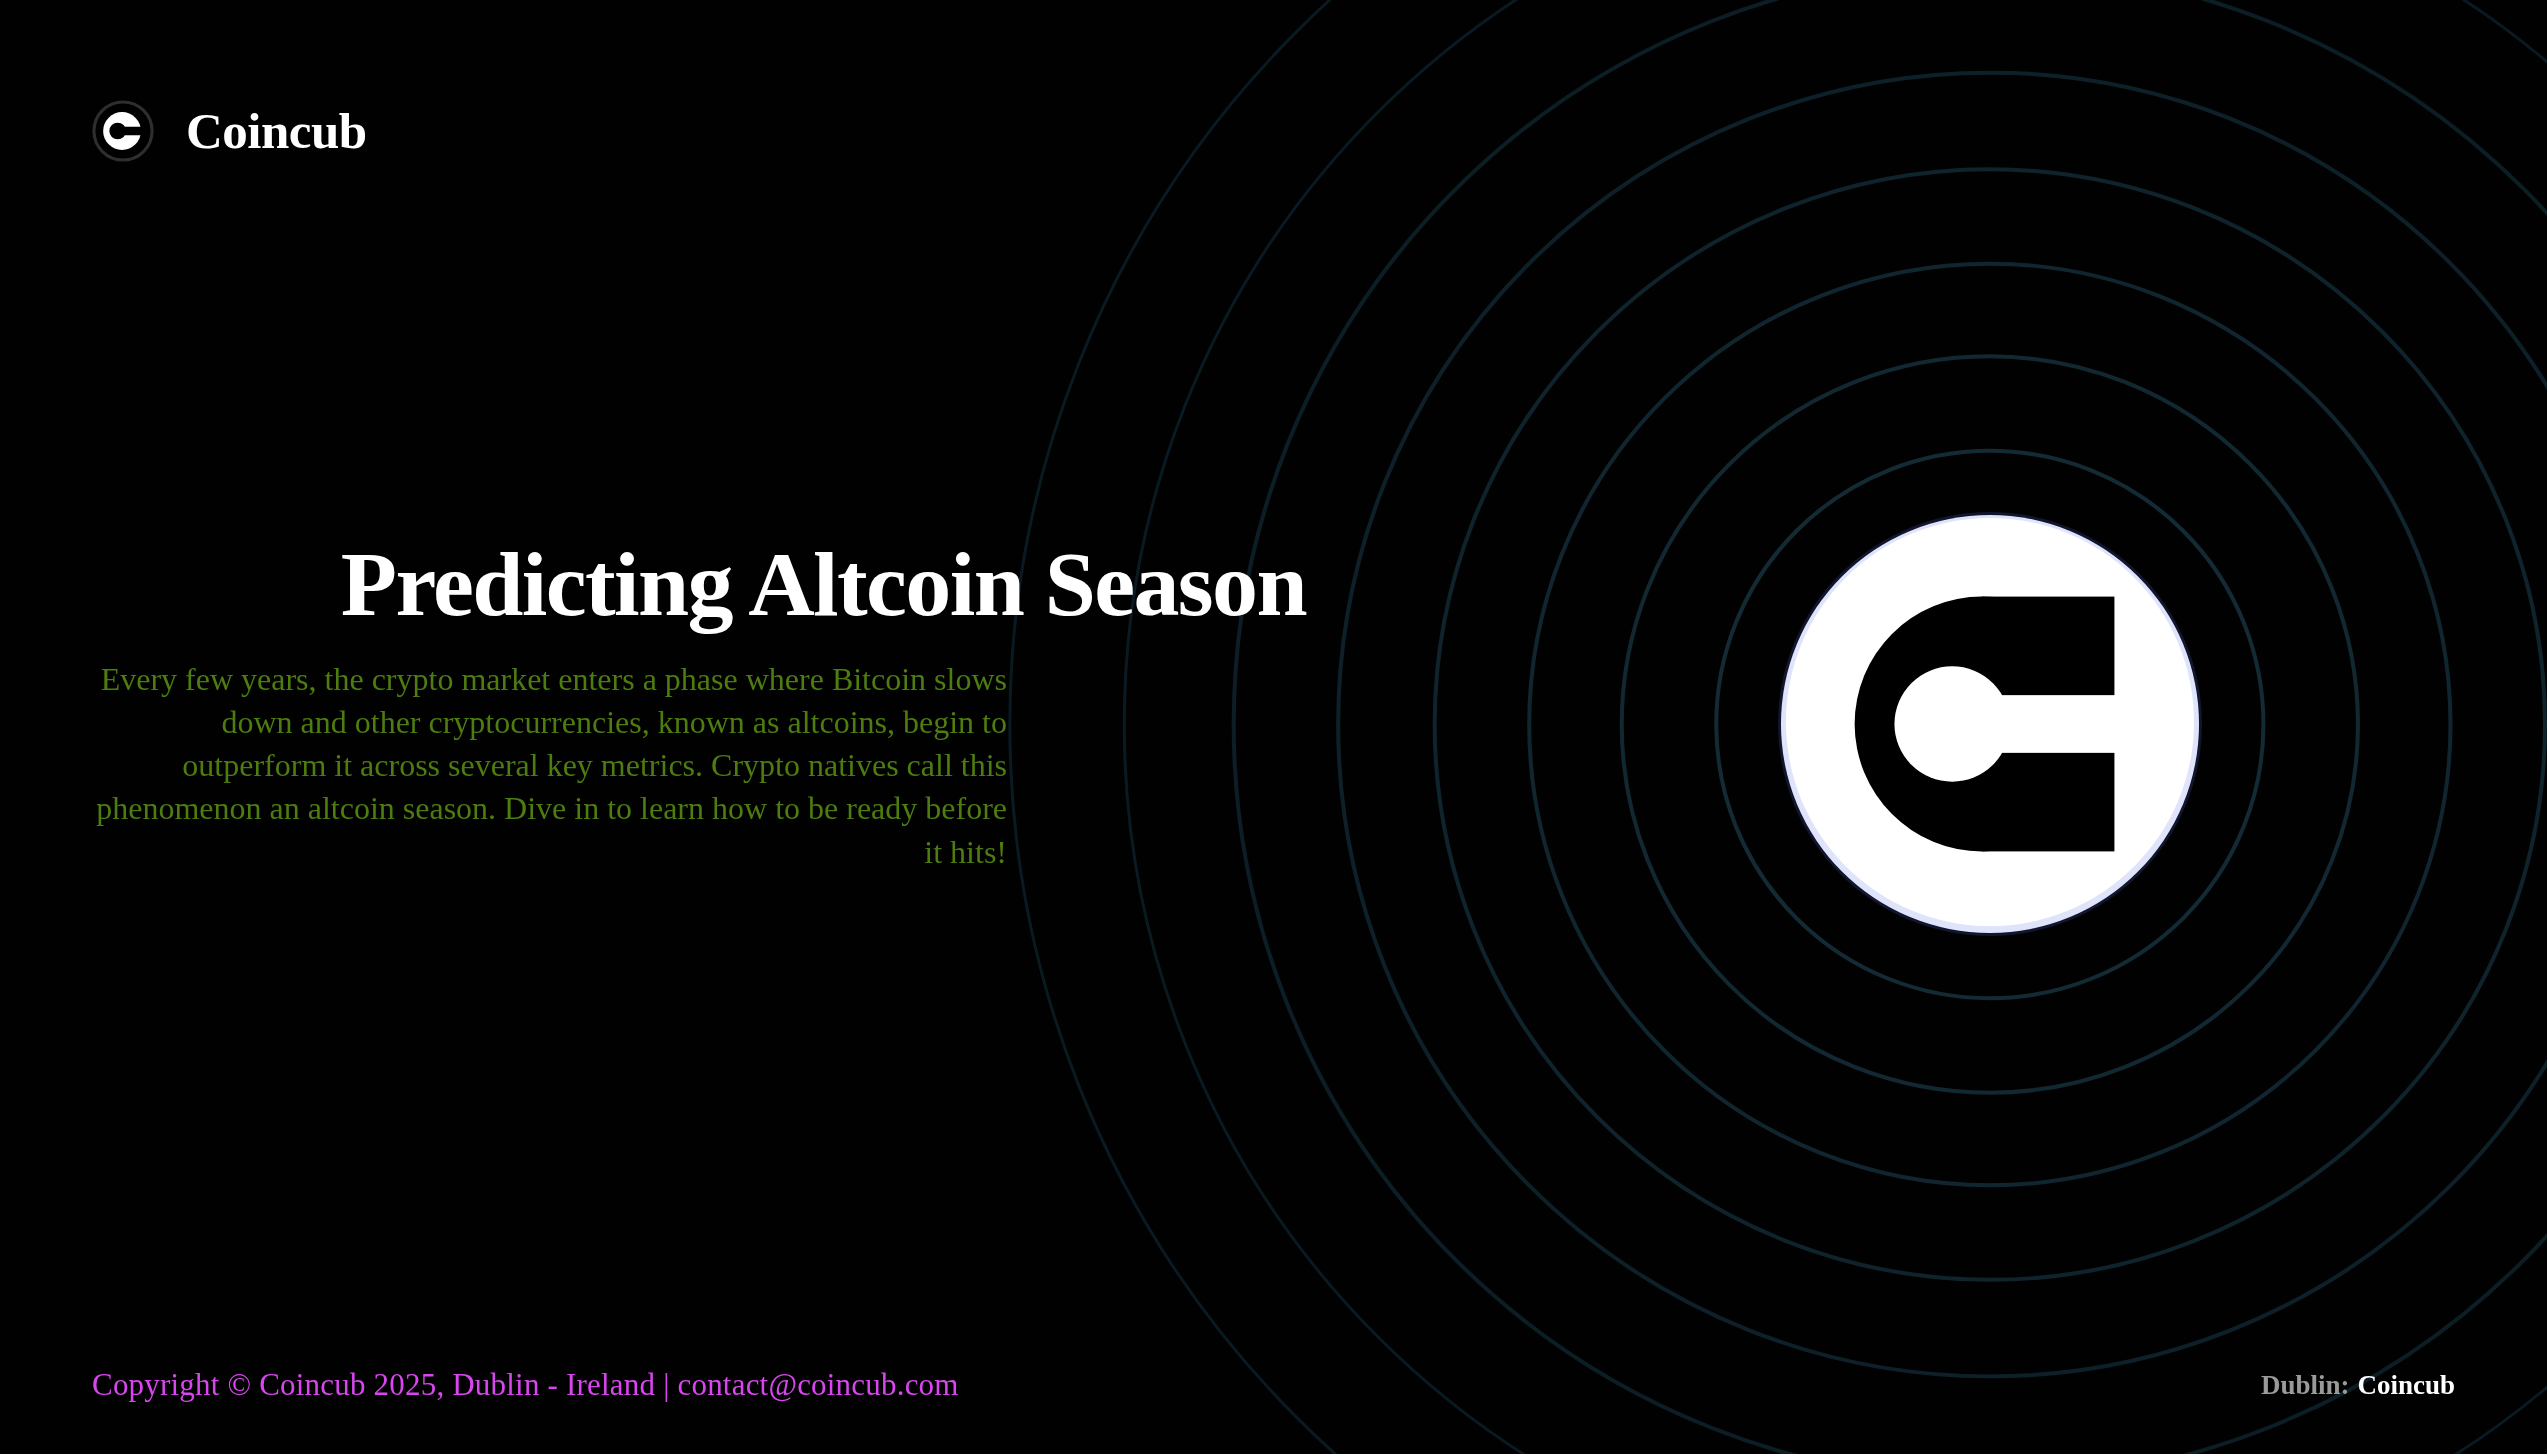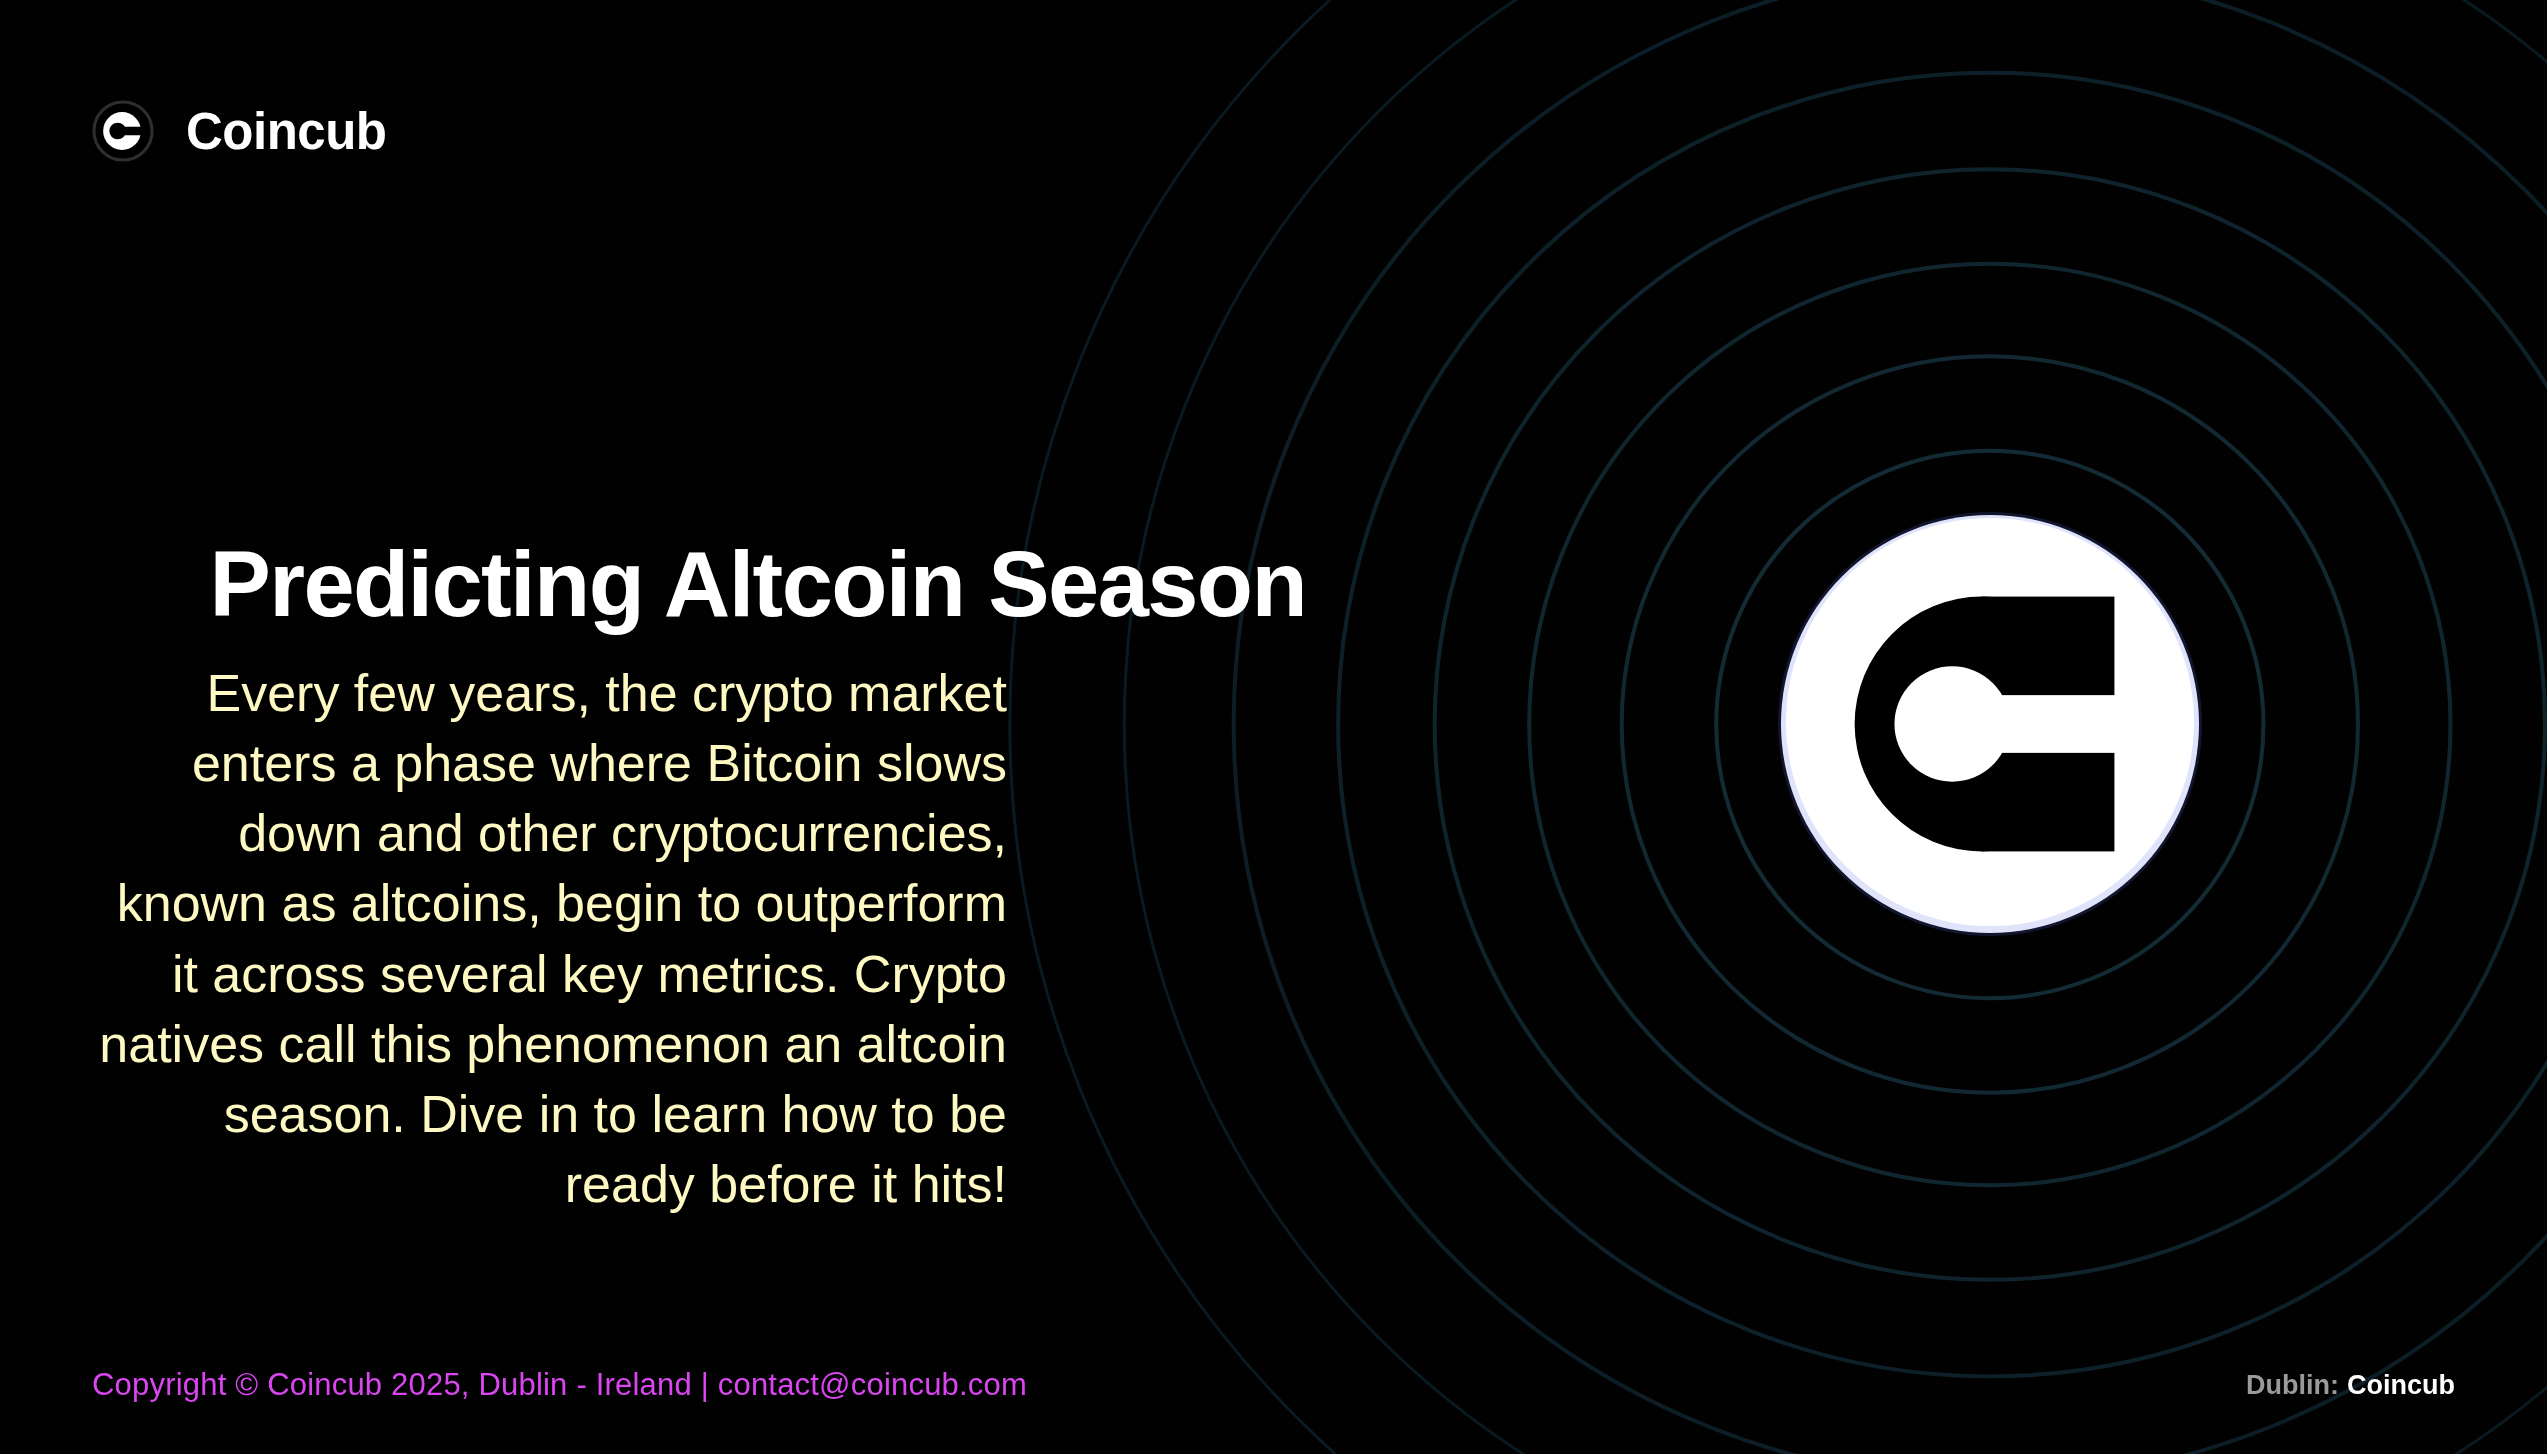--- a/index.html
+++ b/index.html
@@ -8,21 +8,21 @@
     padding: 0;
     background: #000000;
   }
 
   #poster {
     position: relative;
     width: 2547px;
     height: 1455px;
     background: #010101;
     overflow: hidden;
-    font-family: Liberation Sans, sans-serif;
+    font-family: Liberation Serif, serif;
     -webkit-font-smoothing: antialiased;
   }
 
   
   #rings {
     position: absolute;
     inset: 0;
     width: 100%;
     height: 100%;
     pointer-events: none;
@@ -74,22 +74,22 @@
   .headline-accent {
     font-size: 92px;
     font-weight: 700;
     line-height: 1.02;
     letter-spacing: -1.6px;
     margin: 14px 0 0 0;
     white-space: nowrap;
   }
   .body-copy {
     margin: 26px 0 16px 0;
-    color: #fef9c3;
-    font-size: 52px;
+    color: #4d7c0f;
+    font-size: 32px;
     line-height: 1.35;
     font-weight: 400;
     width: 915px;
     white-space: pre-line;
   }
 
   
   #hero-logo {
     position: absolute;
     left: 1776px;

